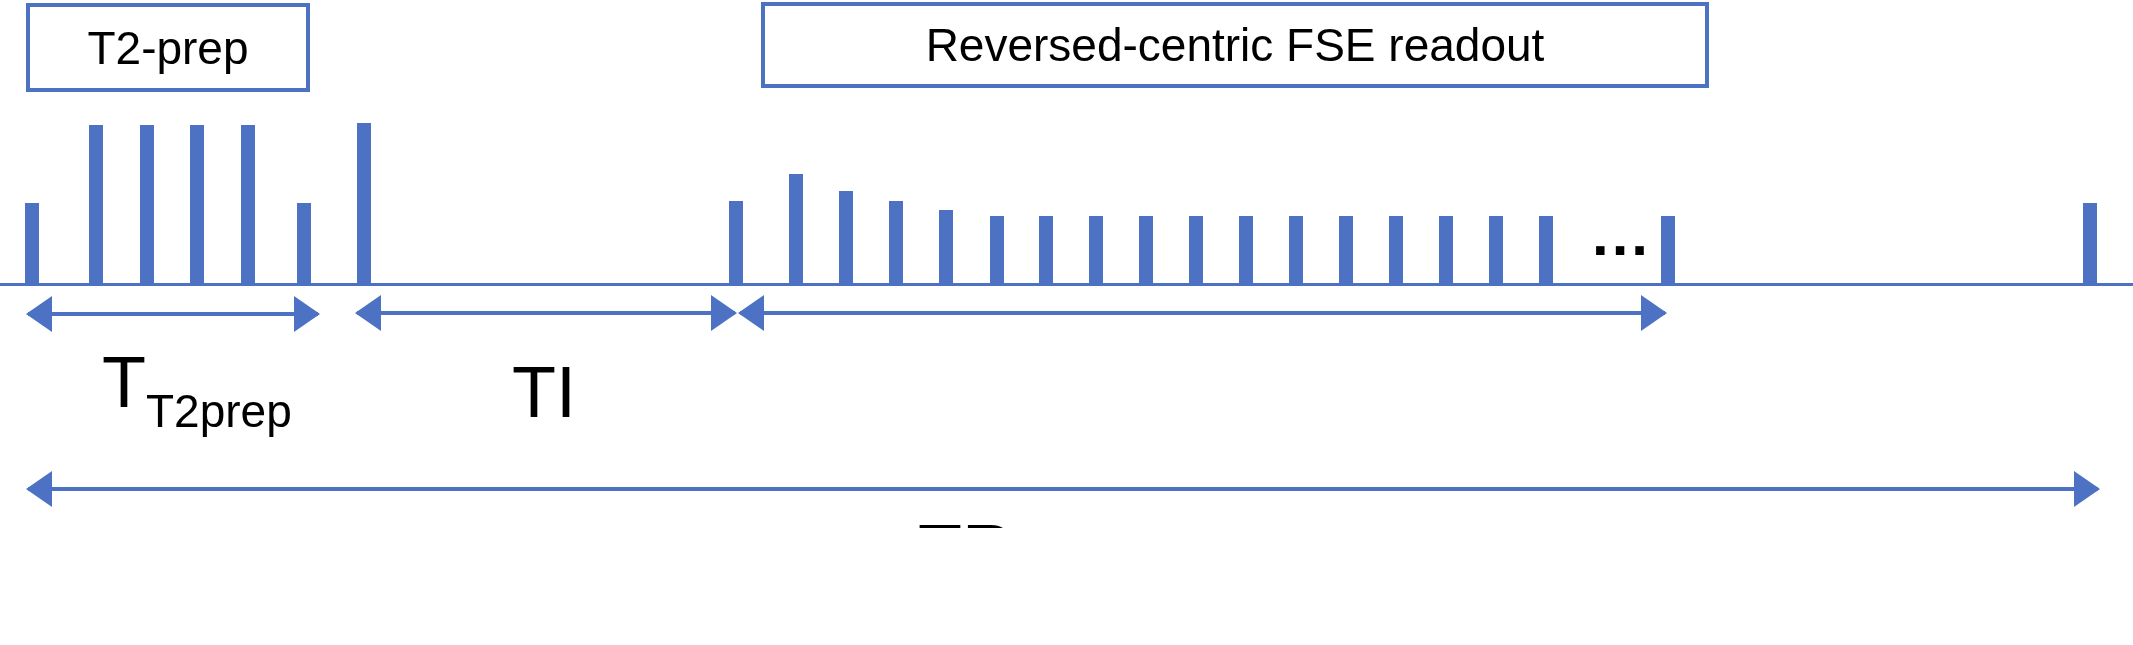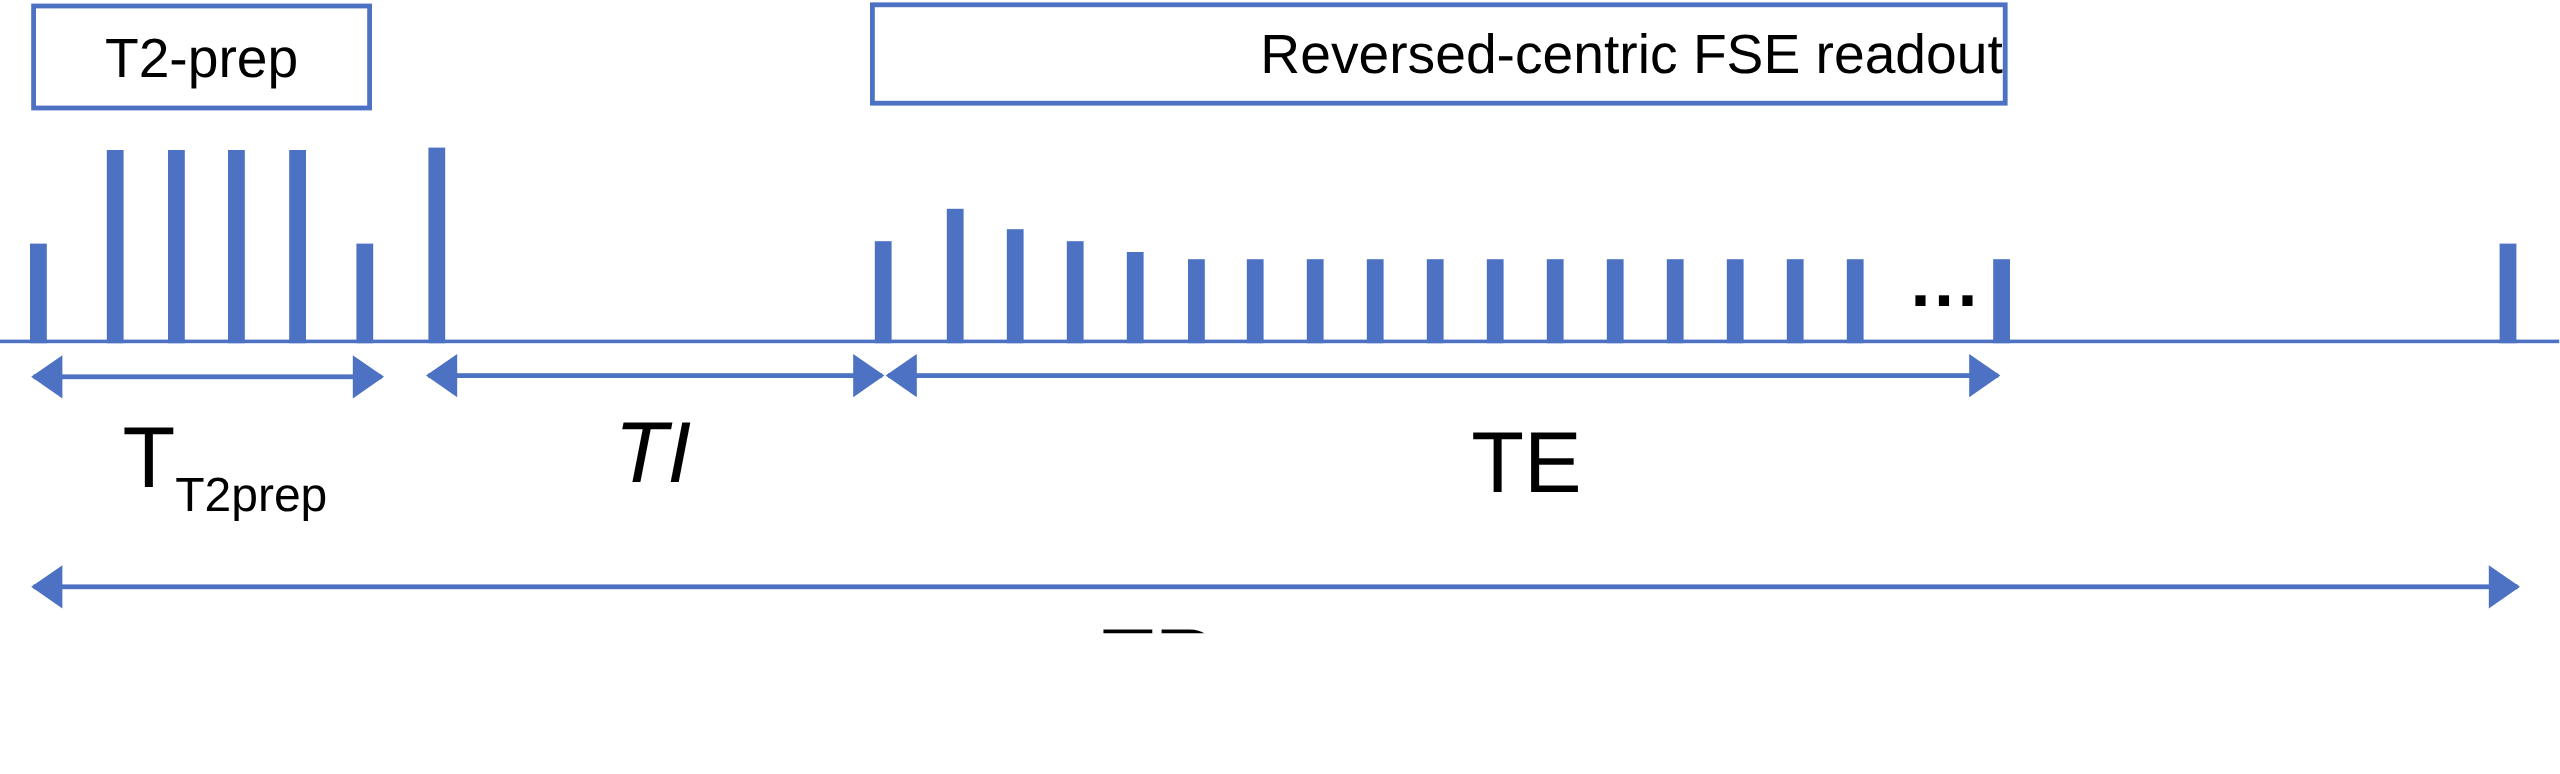--- a/index.html
+++ b/index.html
@@ -5,42 +5,42 @@
   html,body{margin:0;padding:0;background:#ffffff;}
   .canvas{position:relative;width:2133px;height:528px;background:#ffffff;
           font-family:"Liberation Sans",sans-serif;color:#000;overflow:hidden;
           --accent:#4d72c4;}
   
   .seq-box{position:absolute;box-sizing:border-box;border:4px solid var(--accent);
            background:#fff;display:flex;align-items:center;justify-content:center;}
   .box-label{font-size:46px;line-height:1;white-space:nowrap;}
   #box-t2prep{left:26px;top:3px;width:284px;height:89px;}
   #box-ir{left:313px;top:3px;width:92px;height:89px;}
-  #box-fse{left:725px;top:2px;width:948px;height:86px;justify-content:flex-end;}
+  #box-fse{left:761px;top:2px;width:948px;height:86px;}
   
   #baseline{position:absolute;left:0;top:283px;width:2133px;height:3px;background:var(--accent);}
   .pulse{position:absolute;background:var(--accent);}
   #ellipsis{position:absolute;left:1592px;top:205px;font-size:60px;font-weight:700;
             letter-spacing:3px;line-height:1;}
   
   .arrow{position:absolute;height:36px;}
   .arrow-line{position:absolute;left:2px;right:2px;top:16px;height:4px;background:var(--accent);}
   .ahead{position:absolute;top:0;width:0;height:0;border-top:18px solid transparent;
          border-bottom:18px solid transparent;}
   .ahead.left{left:0;border-right:26px solid var(--accent);}
   .ahead.right{right:0;border-left:26px solid var(--accent);}
   #arrow-t2prep{left:26px;top:296px;width:294px;}
   #arrow-ti{left:355px;top:295px;width:382px;}
   #arrow-te{left:738px;top:295px;width:929px;}
   #arrow-tr{left:26px;top:471px;width:2074px;}
   
   .time-label{position:absolute;font-size:72px;line-height:1;white-space:nowrap;}
   #label-t2prep{left:102px;top:346px;}
-  #label-t2prep .sub{font-size:40px;vertical-align:-20px;}
-  #label-ti{left:512px;top:342px;font-style:italic;}
+  #label-t2prep .sub{font-size:46px;vertical-align:-20px;}
+  #label-ti{left:512px;top:356px;}
   #label-te{left:1226px;top:350px;}
   #label-tr{left:918px;top:514px;text-decoration:underline;}
 </style>
 </head>
 <body>
 
 <div class="canvas" style="--accent: #4d72c4;">
 
   <div class="seq-box" id="box-t2prep">
     <span class="box-label">T2-prep</span>
@@ -98,16 +98,15 @@
   <div class="arrow" id="arrow-tr">
     <div class="arrow-line"></div>
     <div class="ahead left"></div>
     <div class="ahead right"></div>
   </div>
 
   <div class="time-label" id="label-t2prep">
     <span>T</span><span class="sub">T2prep</span>
   </div>
   <div class="time-label" id="label-ti">TI</div>
-  <div class="time-label" id="label-te">TE</div>
   <div class="time-label" id="label-tr">TR</div>
 
 </div>
 
 </body></html>

